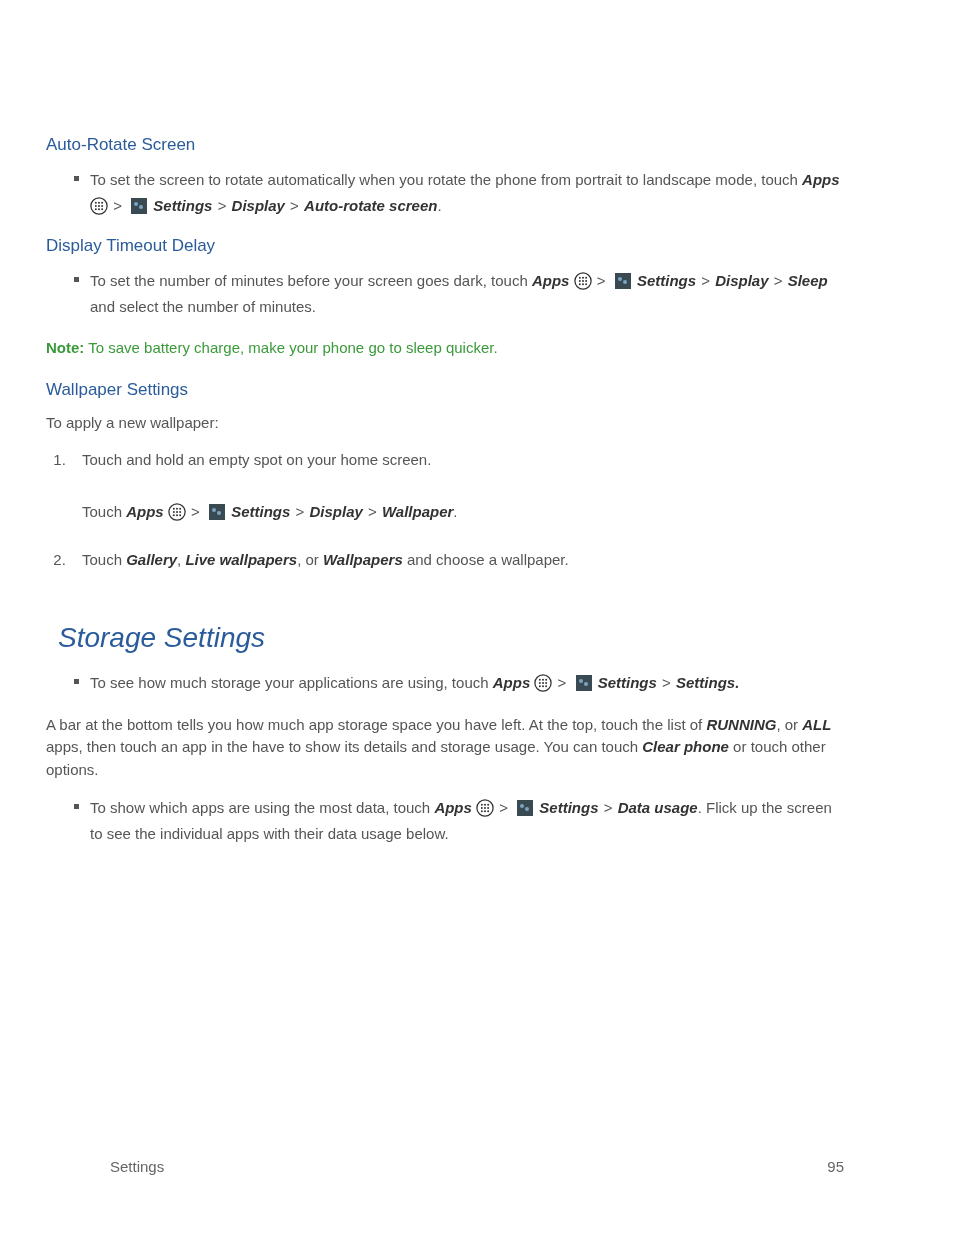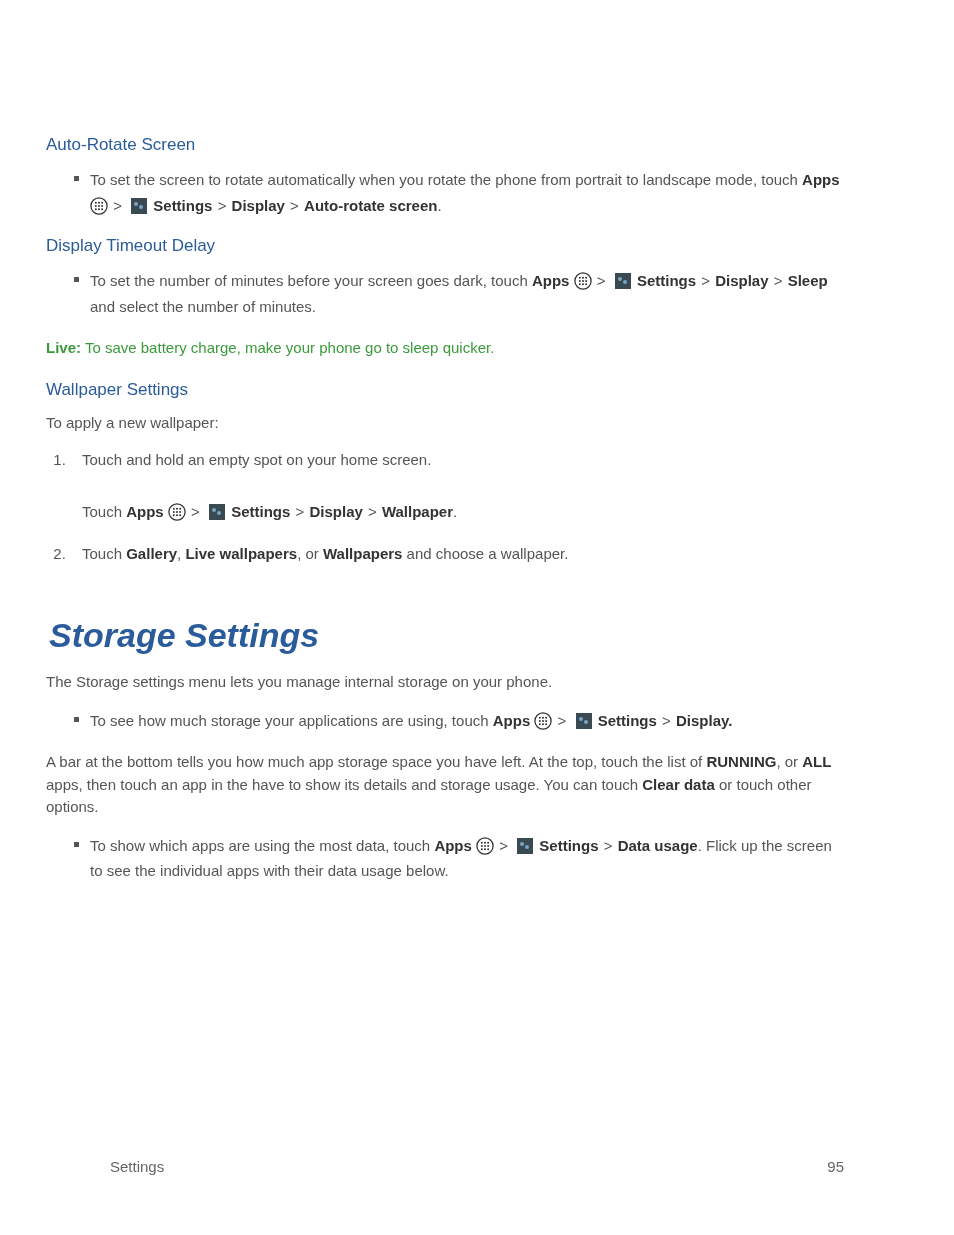--- a/index.html
+++ b/index.html
@@ -18,24 +18,24 @@
     position: relative;
   }
   .heading-blue {
     color: #2a5b9a;
     font-size: 17px;
     font-weight: normal;
     margin: 0 0 12px 0;
   }
   .section-title {
     color: #2a5b9a;
-    font-size: 34px;
+    font-size: 28px;
     font-style: italic;
-    font-weight: bold;
-    margin: 50px 0 16px 3px;
+    font-weight: normal;
+    margin: 50px 0 16px 12px;
   }
   p {
     margin: 0 0 14px 0;
     line-height: 1.5;
     color: #555;
   }
   ul.bullet {
     list-style: none;
     padding: 0 0 0 28px;
     margin: 0 0 18px 0;
@@ -57,26 +57,26 @@
     background: #555;
   }
   ol.numbered {
     padding: 0 0 0 24px;
     margin: 0 0 14px 0;
     color: #555;
   }
   ol.numbered li {
     padding-left: 12px;
     line-height: 1.6;
-    margin-bottom: 18px;
+    margin-bottom: 24px;
   }
   ol.numbered li .sub {
     margin-top: 28px;
   }
-  b { color: #333; font-weight: bold; }
+  b { color: #333; font-weight: bold; font-style: italic; }
   .note { color: #555; margin: 6px 0 20px 0; line-height:1.5;}
   .note-label { color: #3a9a3a; font-weight: bold; }
   .note-text { color: #3a9a3a; }
   .gt { color: #555; padding: 0 1px; }
   .icon-apps {
     display: inline-block;
     vertical-align: -4px;
     width: 18px; height: 18px;
   }
   .icon-settings {
@@ -157,21 +157,21 @@
       <span class="gt">&gt;</span>
       <span class="icon-settings"></span>
       <b>Settings</b>
       <span class="gt">&gt;</span>
       <b>Display</b>
       <span class="gt">&gt;</span>
       <b>Sleep</b><span> and select the number of minutes.</span>
     </li>
   </ul>
   <p class="note">
-    <span class="note-label">Live:</span><span class="note-text"> To save battery charge, make your phone go to sleep quicker.</span>
+    <span class="note-label">Note:</span><span class="note-text"> To save battery charge, make your phone go to sleep quicker.</span>
   </p>
 
   <h3 class="heading-blue">Wallpaper Settings</h3>
   <p>To apply a new wallpaper:</p>
   <ol class="numbered">
     <li>
       <span>Touch and hold an empty spot on your home screen.</span>
       <div class="sub">
         <span>Touch </span><b>Apps</b>
         <span class="icon-apps"><svg viewBox="0 0 20 20">
@@ -194,45 +194,44 @@
         <span class="gt">&gt;</span>
         <b>Wallpaper</b><span>.</span>
       </div>
     </li>
     <li style="margin-bottom:20px;">
       <span>Touch </span><b>Gallery</b><span>, </span><b>Live wallpapers</b><span>, or </span><b>Wallpapers</b><span> and choose a wallpaper.</span>
     </li>
   </ol>
 
   <h2 class="section-title">Storage Settings</h2>
-  <p>The Storage settings menu lets you manage internal storage on your phone.</p>
   <ul class="bullet">
     <li>
       <span>To see how much storage your applications are using, touch </span><b>Apps</b>
       <span class="icon-apps"><svg viewBox="0 0 20 20">
             <circle cx="10" cy="10" r="9" fill="none" stroke="#333" stroke-width="1.4"></circle>
             <circle cx="6.5" cy="6.5" r="1.1" fill="#333"></circle>
             <circle cx="10" cy="6.5" r="1.1" fill="#333"></circle>
             <circle cx="13.5" cy="6.5" r="1.1" fill="#333"></circle>
             <circle cx="6.5" cy="10" r="1.1" fill="#333"></circle>
             <circle cx="10" cy="10" r="1.1" fill="#333"></circle>
             <circle cx="13.5" cy="10" r="1.1" fill="#333"></circle>
             <circle cx="6.5" cy="13.5" r="1.1" fill="#333"></circle>
             <circle cx="10" cy="13.5" r="1.1" fill="#333"></circle>
             <circle cx="13.5" cy="13.5" r="1.1" fill="#333"></circle>
           </svg></span>
       <span class="gt">&gt;</span>
       <span class="icon-settings"></span>
       <b>Settings</b>
       <span class="gt">&gt;</span>
-      <b>Display.</b>
+      <b>Settings.</b>
     </li>
   </ul>
   <p>
-    <span>A bar at the bottom tells you how much app storage space you have left. At the top, touch the list of </span><b>RUNNING</b><span>, or </span><b>ALL</b><span> apps, then touch an app in the have to show its details and storage usage. You can touch </span><b>Clear data</b><span> or touch other options.</span>
+    <span>A bar at the bottom tells you how much app storage space you have left. At the top, touch the list of </span><b>RUNNING</b><span>, or </span><b>ALL</b><span> apps, then touch an app in the have to show its details and storage usage. You can touch </span><b>Clear phone</b><span> or touch other options.</span>
   </p>
   <ul class="bullet">
     <li>
       <span>To show which apps are using the most data, touch </span><b>Apps</b>
       <span class="icon-apps"><svg viewBox="0 0 20 20">
             <circle cx="10" cy="10" r="9" fill="none" stroke="#333" stroke-width="1.4"></circle>
             <circle cx="6.5" cy="6.5" r="1.1" fill="#333"></circle>
             <circle cx="10" cy="6.5" r="1.1" fill="#333"></circle>
             <circle cx="13.5" cy="6.5" r="1.1" fill="#333"></circle>
             <circle cx="6.5" cy="10" r="1.1" fill="#333"></circle>

